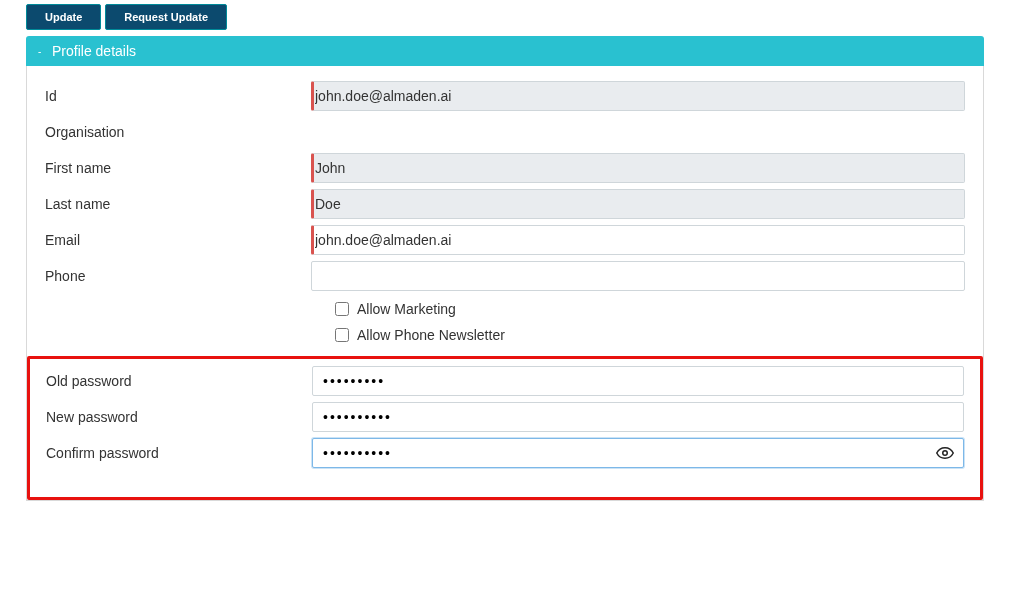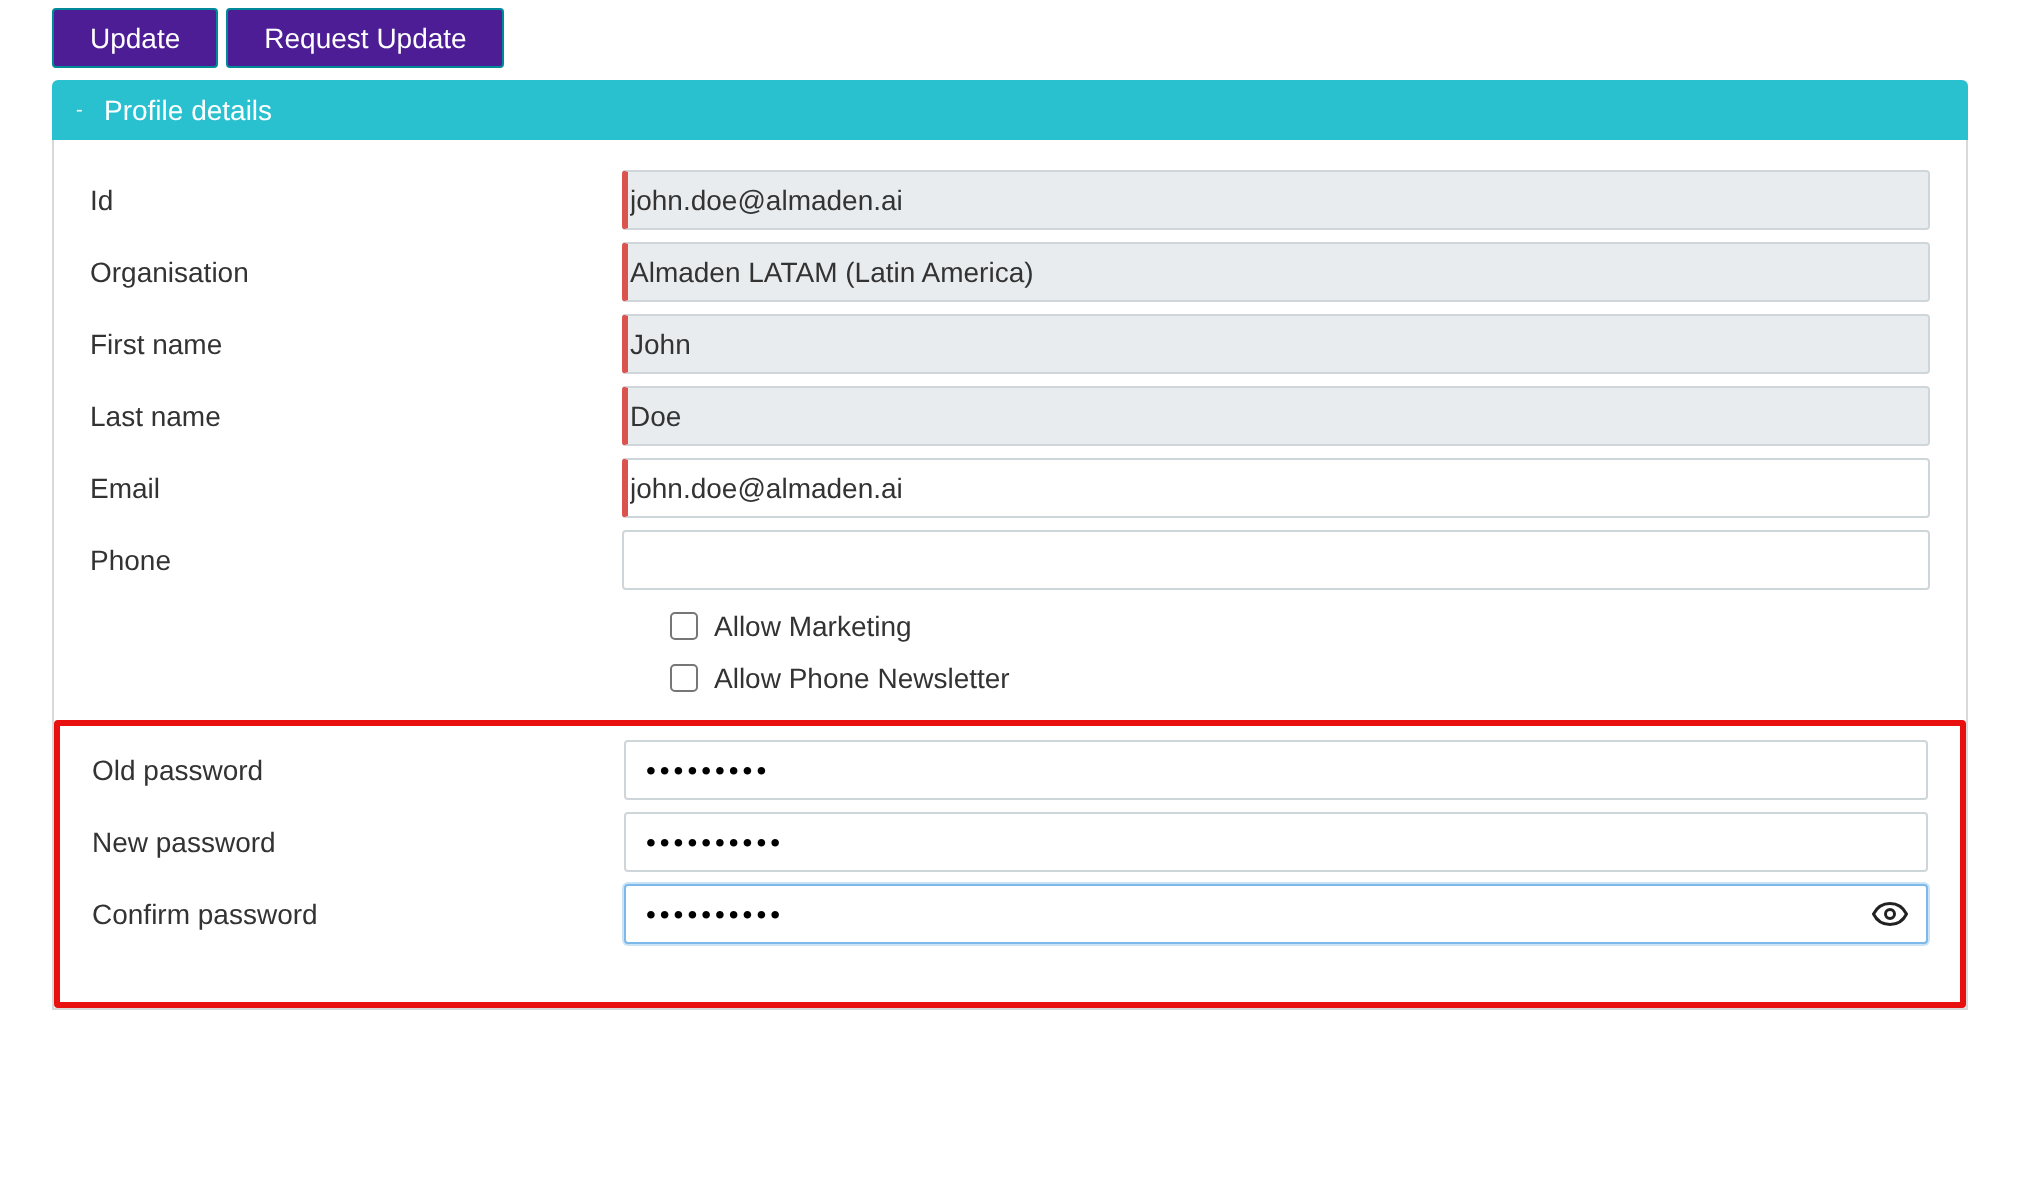--- a/index.html
+++ b/index.html
@@ -9,26 +9,26 @@
       color: #333;
       background: #fff;
       padding: 4px 26px 20px 26px;
     }
     .toolbar {
       display: flex;
       gap: 4px;
       margin-bottom: 6px;
     }
     .btn {
-      background: #4c1d95;
+      background: #0c4a6e;
       color: #fff;
       border: 1px solid #008a99;
       padding: 6px 18px;
-      font-size: 14px;
-      font-weight: 400;
+      font-size: 11px;
+      font-weight: 700;
       cursor: pointer;
       border-radius: 2px;
     }
     .panel-header {
       background: #29c1d0;
       color: #fff;
       padding: 7px 12px;
       font-size: 14px;
       border-radius: 3px 3px 0 0;
       display: flex;
@@ -177,23 +177,20 @@
 
   <div class="form-row">
     <div class="form-label">Id</div>
     <div class="form-control-wrap">
       <input type="text" class="form-input readonly req" readonly="" value="john.doe@almaden.ai" style="">
     </div>
   </div>
 
   <div class="form-row">
     <div class="form-label">Organisation</div>
-    <div class="form-control-wrap">
-      <input type="text" class="form-input readonly req" readonly="" value="Almaden LATAM (Latin America)" style="">
-    </div>
   </div>
 
   <div class="form-row">
     <div class="form-label">First name</div>
     <div class="form-control-wrap">
       <input type="text" class="form-input readonly req" readonly="" value="John" style="">
     </div>
   </div>
 
   <div class="form-row">

